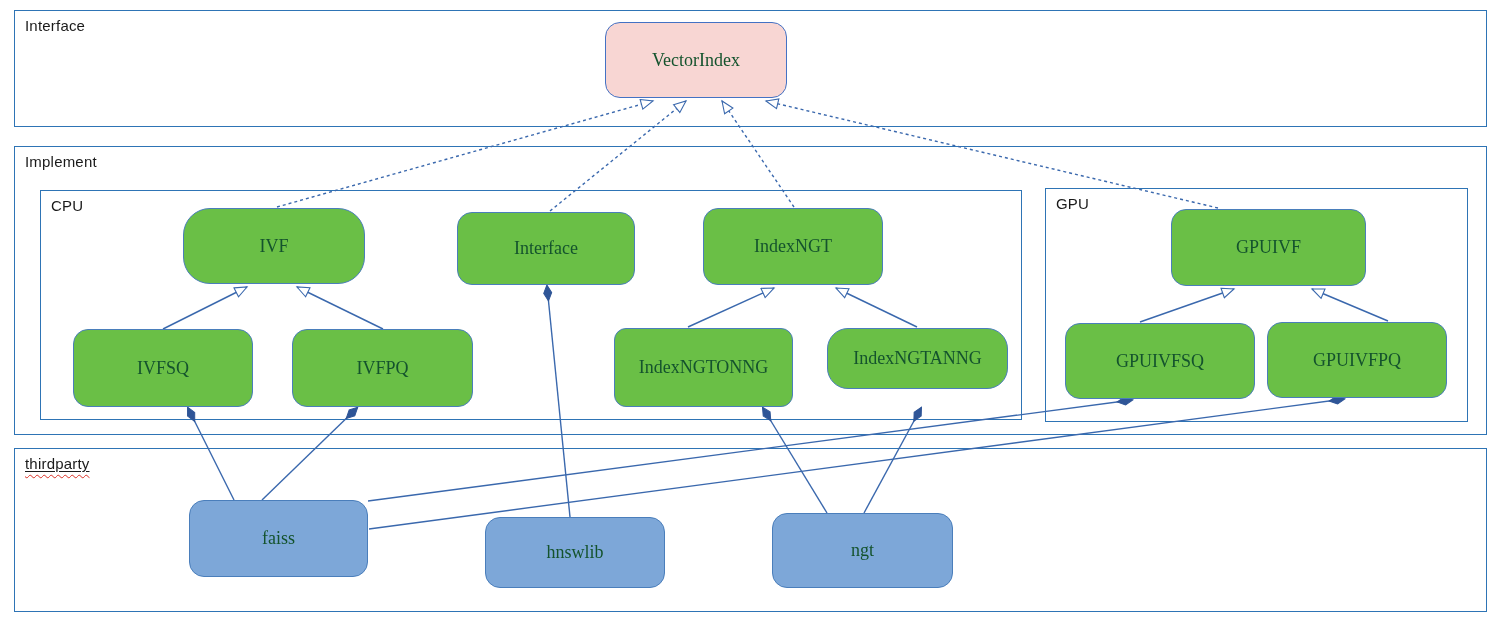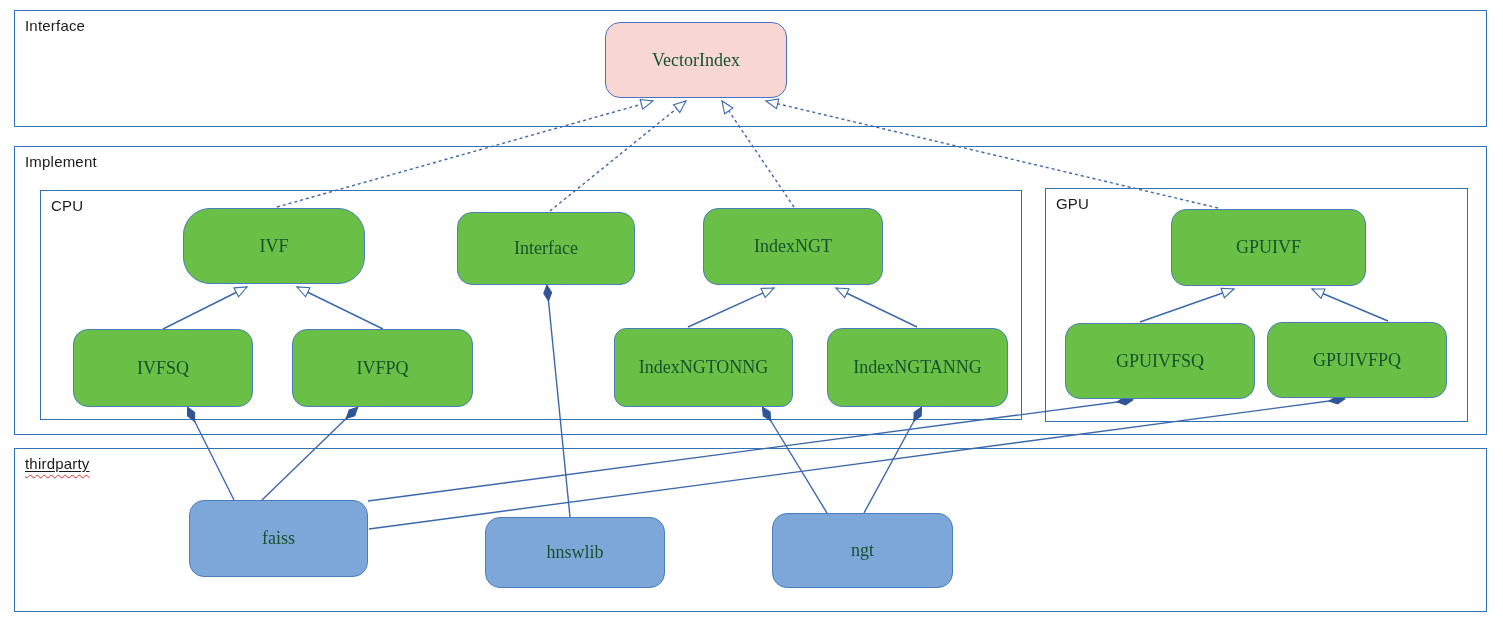--- a/index.html
+++ b/index.html
@@ -122,21 +122,21 @@
   </div>
 
   <div class="node impl" style="left:73px;top:329px;width:180px;height:78px;">
     <span>IVFSQ</span>
   </div>
 
   <div class="node impl" style="left:614px;top:328px;width:179px;height:79px;border-radius:12px;">
     <span>IndexNGTONNG</span>
   </div>
 
-  <div class="node impl" style="left:827px;top:328px;width:181px;height:79px;">
+  <div class="node impl" style="left:827px;top:328px;width:181px;height:61px;border-radius:21px;">
     <span>IndexNGTANNG</span>
   </div>
 
   <div class="node impl" style="left:1065px;top:323px;width:190px;height:76px;">
     <span>GPUIVFSQ</span>
   </div>
 
   <div class="node impl" style="left:1267px;top:322px;width:180px;height:76px;">
     <span>GPUIVFPQ</span>
   </div>

